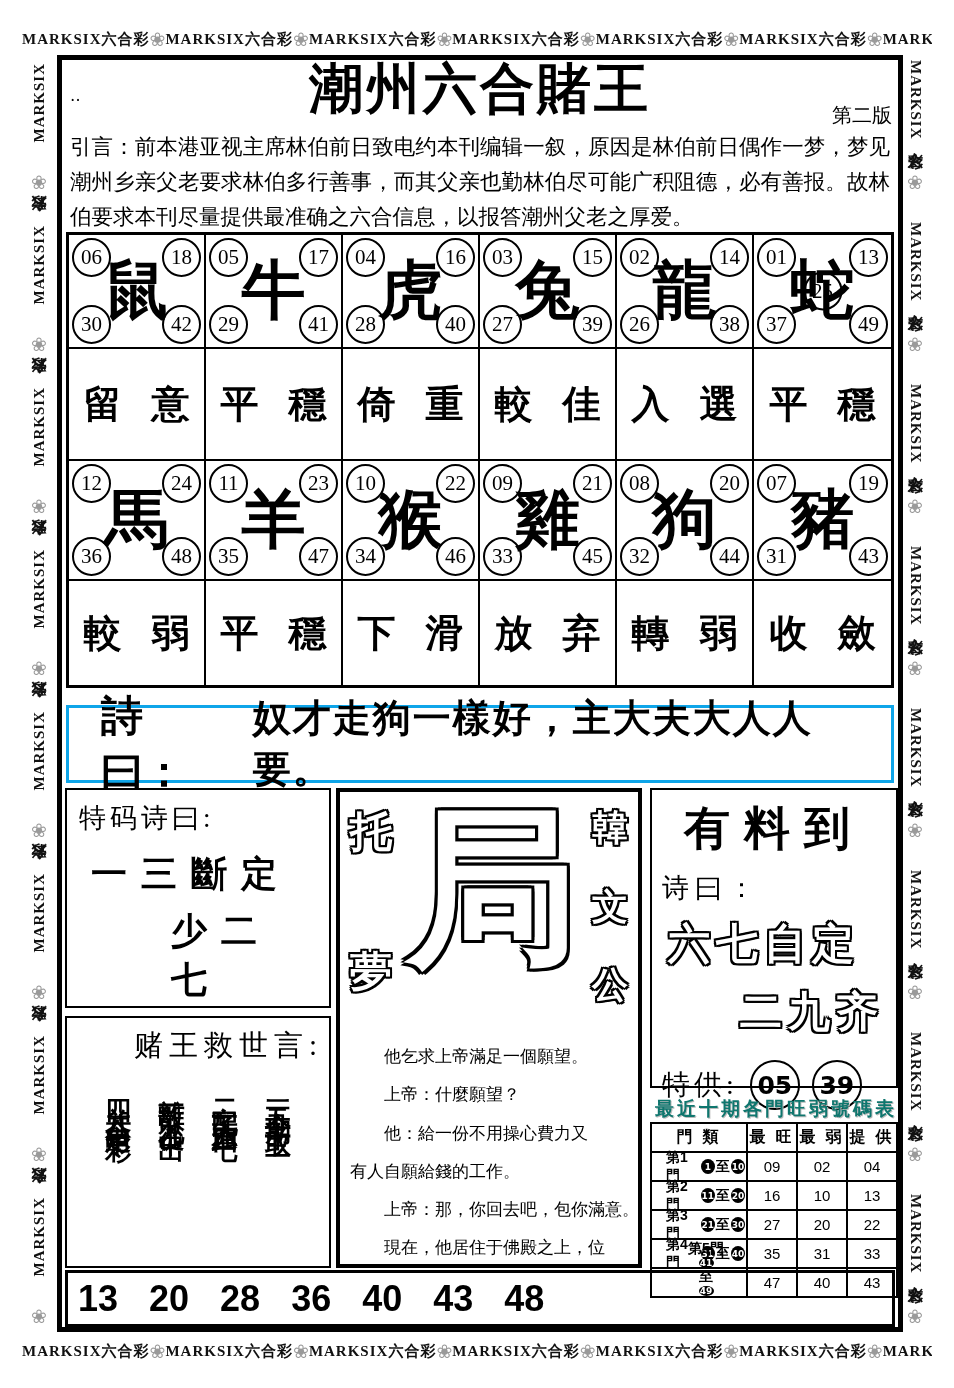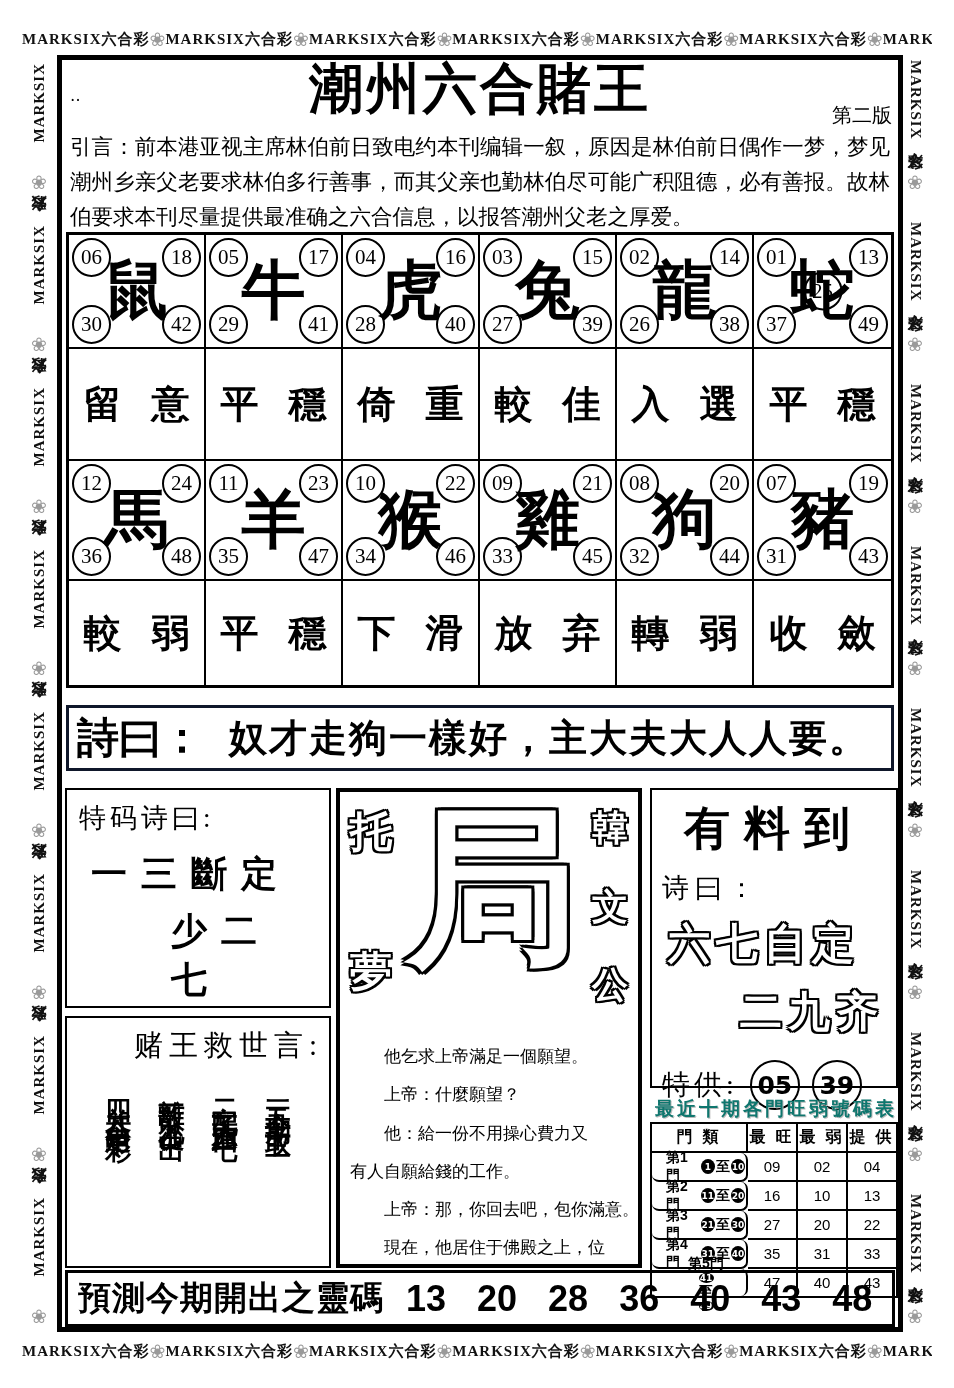--- a/index.html
+++ b/index.html
@@ -32,22 +32,22 @@
   .zcell{display:flex;align-items:center;justify-content:center;}
   .corner{position:absolute;width:35px;height:35px;border:2px solid #000;border-radius:50%;
           display:flex;align-items:center;justify-content:center;
           font:21px "Liberation Serif",serif;background:#fff;}
   .tl{top:3px;left:3px;}.tr{top:3px;right:3px;}.bl{bottom:3px;left:3px;}.br{bottom:3px;right:3px;}
   .centerc{top:50%;left:50%;transform:translate(-50%,-50%);z-index:0;}
   .animal{font-size:64px;line-height:1;z-index:1;font-weight:bold;}
   .zlabel{display:flex;align-items:center;justify-content:center;}
   .zlabel span{font:bold 38px "Liberation Sans","DejaVu Sans",sans-serif;letter-spacing:30px;margin-right:-30px;}
   
-  .poem-banner{left:4px;top:645px;width:828px;height:66px;border:3px solid #0f172a;
-               display:flex;align-items:center;padding-left:8px;}
+  .poem-banner{left:4px;top:645px;width:828px;height:78px;border:3px solid #0ea5e9;
+               display:flex;align-items:center;padding-left:32px;}
   .poem-banner .plabel{font:bold 42px "Liberation Sans","DejaVu Sans",sans-serif;margin-right:26px;}
   .poem-banner .ptext{font:bold 38px "Liberation Sans","DejaVu Sans",sans-serif;letter-spacing:2px;}
   
   .box{border:2px solid #000;background:#fff;}
   .sp-box{left:3px;top:728px;width:266px;height:220px;padding:10px 12px;}
   .sp-title{font-size:27px;letter-spacing:4px;}
   .sp-line1{font:bold 36px "Liberation Sans","DejaVu Sans",sans-serif;letter-spacing:14px;margin:14px 0 0 12px;}
   .sp-line2{font:bold 36px "Liberation Sans","DejaVu Sans",sans-serif;letter-spacing:14px;margin:8px 0 0 92px;}
   .sp-special{display:flex;align-items:center;margin-top:14px;}
   .sp-special .slabel{font-size:28px;letter-spacing:2px;margin-right:4px;}
@@ -85,21 +85,21 @@
   .stats-title{left:592px;top:1036px;width:244px;text-align:center;font:bold 19px "Liberation Serif",serif;
                letter-spacing:3px;color:#0f766e;text-shadow:1px 1px 0 #bbb;}
   .stats-table{left:588px;top:1062px;width:248px;border:2px solid #000;display:grid;
                grid-template-columns:96px 50px 50px 1fr;}
   .stats-table>div{border-right:2px solid #000;border-bottom:2px solid #000;height:27px;
                    display:flex;align-items:center;justify-content:center;
                    font:15px "Liberation Sans","DejaVu Sans",sans-serif;}
   .stats-table>div:nth-child(4n){border-right:none;}
   .stats-table>div:nth-last-child(-n+4){border-bottom:none;flex-direction:column;}
   .stats-table .hdr{font-weight:bold;font-family:"Liberation Serif",serif;font-size:16px;letter-spacing:3px;}
-  .stats-table .door{justify-content:center;padding-left:14px;font-weight:bold;font-size:14px;border-radius:7px;}
+  .stats-table .door{justify-content:flex-end;padding-left:14px;font-weight:bold;font-size:14px;}
   .ball{display:inline-flex;width:15px;height:15px;border-radius:50%;background:#000;color:#fff;
         font:bold 9px "DejaVu Sans",sans-serif;align-items:center;justify-content:center;margin:0 1px;}
   
   .predict-bar{left:3px;top:1210px;width:830px;height:57px;border:3px solid #000;
                display:flex;align-items:center;padding-left:10px;}
   .predict-label{font:bold 33px "Liberation Serif",serif;letter-spacing:1px;margin-right:22px;}
   .predict-nums{display:flex;gap:31px;font:bold 36px "Liberation Sans","DejaVu Sans",sans-serif;}
 </style>
 </head>
 <body>
@@ -419,21 +419,20 @@
       <span class="ball">41</span>
       <span>至</span>
       <span class="ball">49</span>
     </div>
     <div>47</div>
     <div>40</div>
     <div>43</div>
   </div>
 
   <div class="predict-bar">
-    <span class="predict-label">預測今期開出之靈碼</span>
     <span class="predict-nums">
       <span>13</span>
       <span>20</span>
       <span>28</span>
       <span>36</span>
       <span>40</span>
       <span>43</span>
       <span>48</span>
     </span>
   </div>

